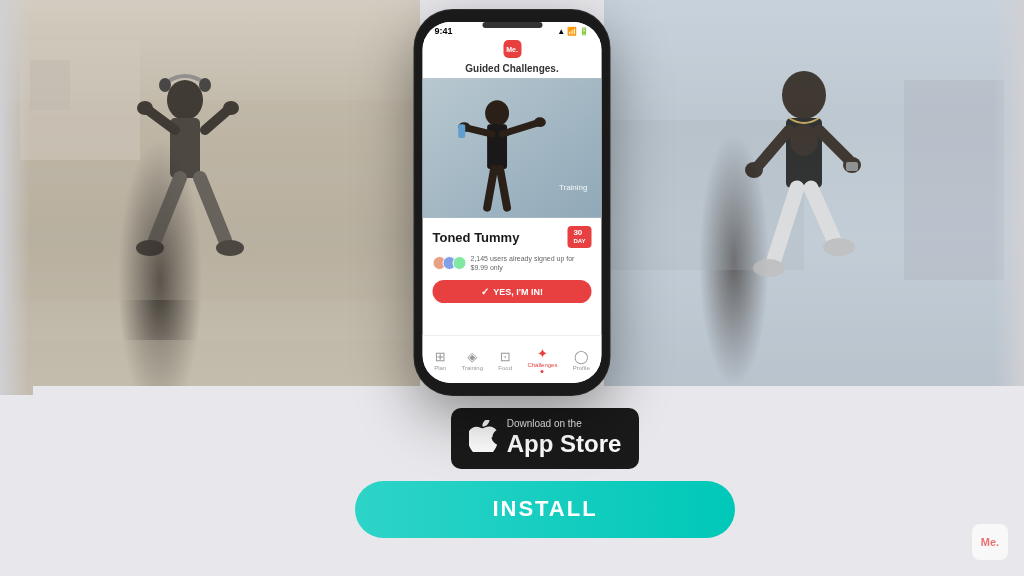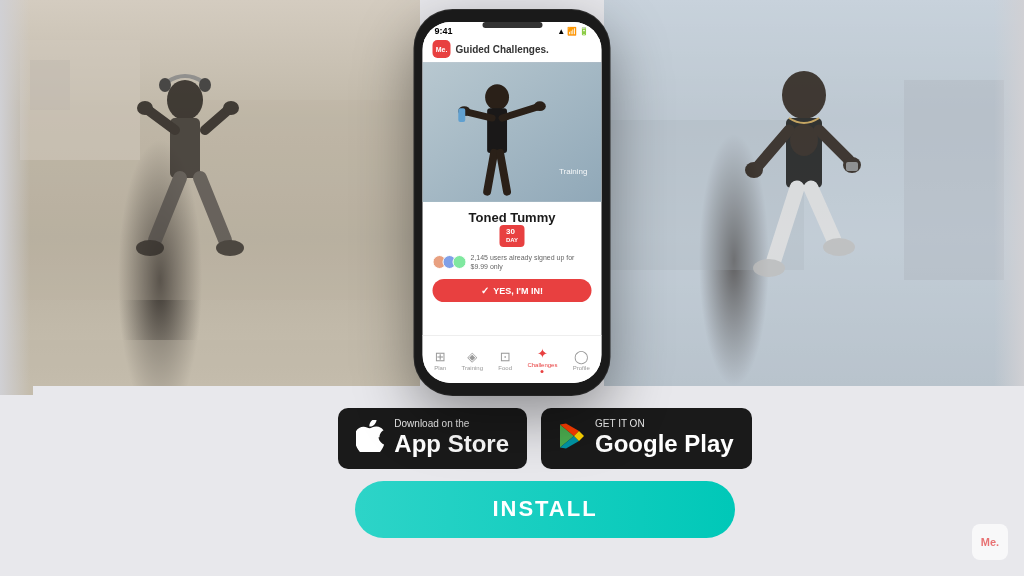--- a/index.html
+++ b/index.html
@@ -177,20 +177,21 @@
       color: #000;
       background: white;
     }
 
     .phone-header {
       display: flex;
       align-items: center;
       gap: 5px;
       padding: 2px 10px 4px;
       background: white;
+      flex-direction: column;
     }
 
     .phone-logo {
       width: 18px;
       height: 18px;
       background: #e84040;
       border-radius: 5px;
       display: flex;
       align-items: center;
       justify-content: center;
@@ -236,21 +237,20 @@
 
     .phone-content {
       padding: 8px 10px;
     }
 
     .challenge-row {
       display: flex;
       align-items: center;
       justify-content: space-between;
       margin-bottom: 6px;
-      flex-direction: column;
     }
 
     .challenge-title {
       font-size: 13px;
       font-weight: 700;
       color: #1a1a1a;
     }
 
     .day-badge {
       background: #e84040;
@@ -552,34 +552,20 @@
         <svg width="28" height="32" viewBox="0 0 28 32" fill="white">
           <path d="M23.5 17.2c0-4.6 3.8-6.8 4-6.9-2.2-3.2-5.6-3.6-6.8-3.7-2.9-.3-5.6 1.7-7.1 1.7-1.5 0-3.7-1.7-6.1-1.6-3.1.1-6 1.8-7.6 4.6-3.3 5.6-.8 13.9 2.3 18.5 1.6 2.2 3.4 4.7 5.8 4.6 2.3-.1 3.2-1.5 6-1.5 2.8 0 3.6 1.5 6 1.4 2.5 0 4.1-2.3 5.6-4.5 1.8-2.6 2.5-5.1 2.6-5.2-.1-.1-5-1.9-5.7-7.4zM18.7 4.2c1.3-1.5 2.1-3.7 1.9-5.8-1.8.1-4 1.2-5.3 2.7-1.2 1.3-2.2 3.5-1.9 5.5 2 .2 4-1 5.3-2.4z"></path>
         </svg>
       </div>
       <div class="store-btn-text">
         <span class="store-btn-top">Download on the</span>
         <span class="store-btn-main">App Store</span>
       </div>
     </div>
 
-    <div class="store-btn">
-      <div class="store-btn-icon">
-        <svg width="26" height="28" viewBox="0 0 26 28" fill="none">
-          <path d="M1 2.5L15 14L1 25.5V2.5Z" fill="#4CAF50"></path>
-          <path d="M1 2.5L15 14L20 9L7 1.5L1 2.5Z" fill="#FF3D00"></path>
-          <path d="M1 25.5L15 14L20 19L7 26.5L1 25.5Z" fill="#0097A7"></path>
-          <path d="M20 9L15 14L20 19L25 14L20 9Z" fill="#FFD600"></path>
-        </svg>
-      </div>
-      <div class="store-btn-text">
-        <span class="store-btn-top">GET IT ON</span>
-        <span class="store-btn-main">Google Play</span>
-      </div>
-    </div>
 
   </div>
 
   <button class="install-btn">
     <span>INSTALL</span>
   </button>
 </div>
 
 <div class="watermark">
   <span>Me.</span>

